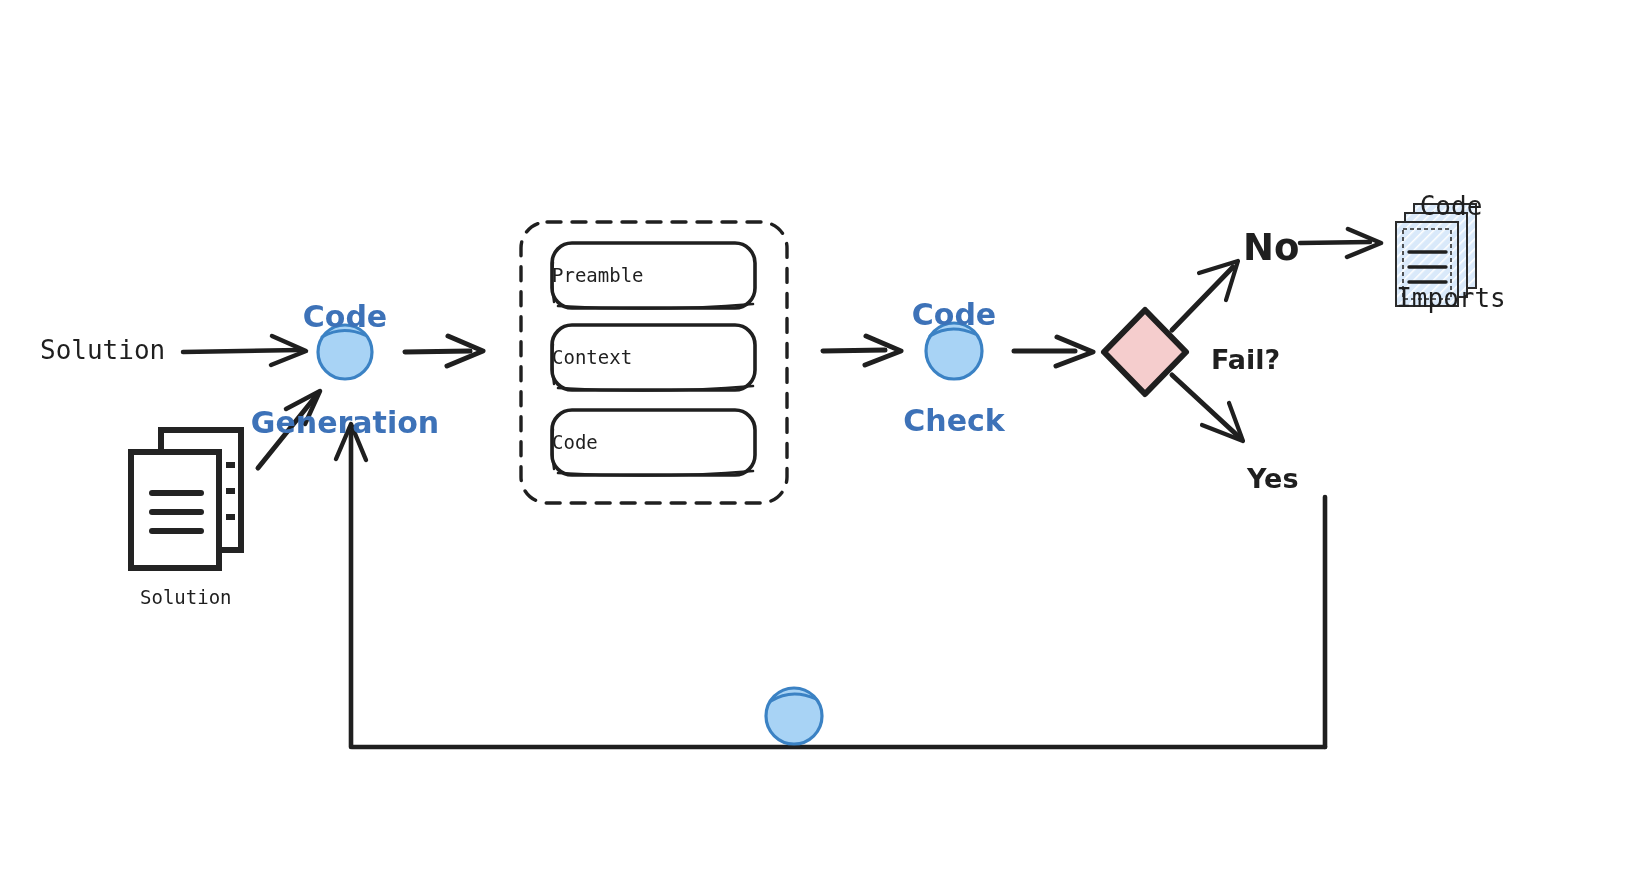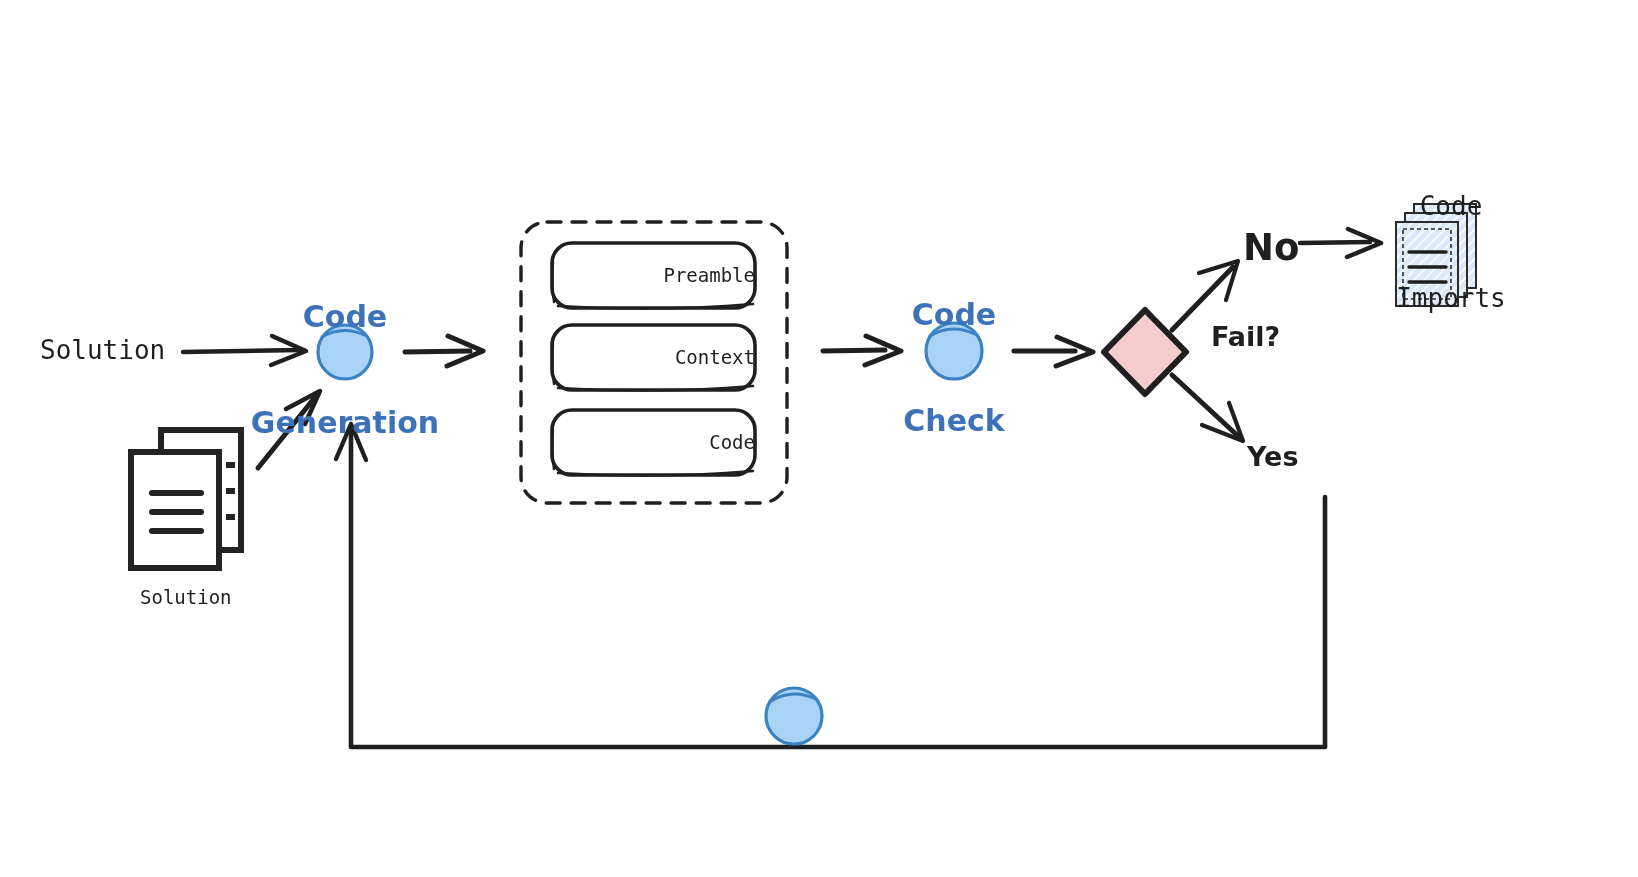--- a/index.html
+++ b/index.html
@@ -42,21 +42,21 @@
   .lbl-dec {
     font-family: "DejaVu Sans", sans-serif;
     color: #1f1f1f;
     font-weight: bold;
   }
   .box-text {
     position: absolute;
     font-family: "DejaVu Sans Mono", monospace;
     color: #1f1f1f;
     font-size: 19px;
-    text-align: right;
+    text-align: left;
     white-space: pre;
   }
 </style>
 </head>
 <body>
 
 <div id="stage">
 
   <svg class="layer" viewBox="0 0 1638 877" xmlns="http://www.w3.org/2000/svg">
     <defs>
@@ -191,25 +191,25 @@
 
   <div class="box-text" style="left:552px; top:264px; width:203px;">Preamble</div>
   <div class="box-text" style="left:552px; top:346px; width:203px;">Context</div>
   <div class="box-text" style="left:552px; top:431px; width:203px;">Code</div>
 
   <div class="lbl lbl-node" style="left:854px; top:226px; width:200px; font-size:30px;">
     <div>Code</div>
     <div>Check</div>
   </div>
 
-  <div class="lbl lbl-dec" style="left:1211px; top:321px; font-size:27px;">Fail?</div>
+  <div class="lbl lbl-dec" style="left:1211px; top:344px; font-size:27px;">Fail?</div>
 
   <div class="lbl lbl-dec" style="left:1243px; top:226px; font-size:37px;">No</div>
 
-  <div class="lbl lbl-dec" style="left:1247px; top:441px; font-size:27px;">Yes</div>
+  <div class="lbl lbl-dec" style="left:1247px; top:463px; font-size:27px;">Yes</div>
 
   <div class="lbl lbl-mono" style="left:1366px; top:130px; width:170px; text-align:center; font-size:26px;">
     <div>Code</div>
     <div>Imports</div>
   </div>
 
 
 </div>
 
 </body></html>

